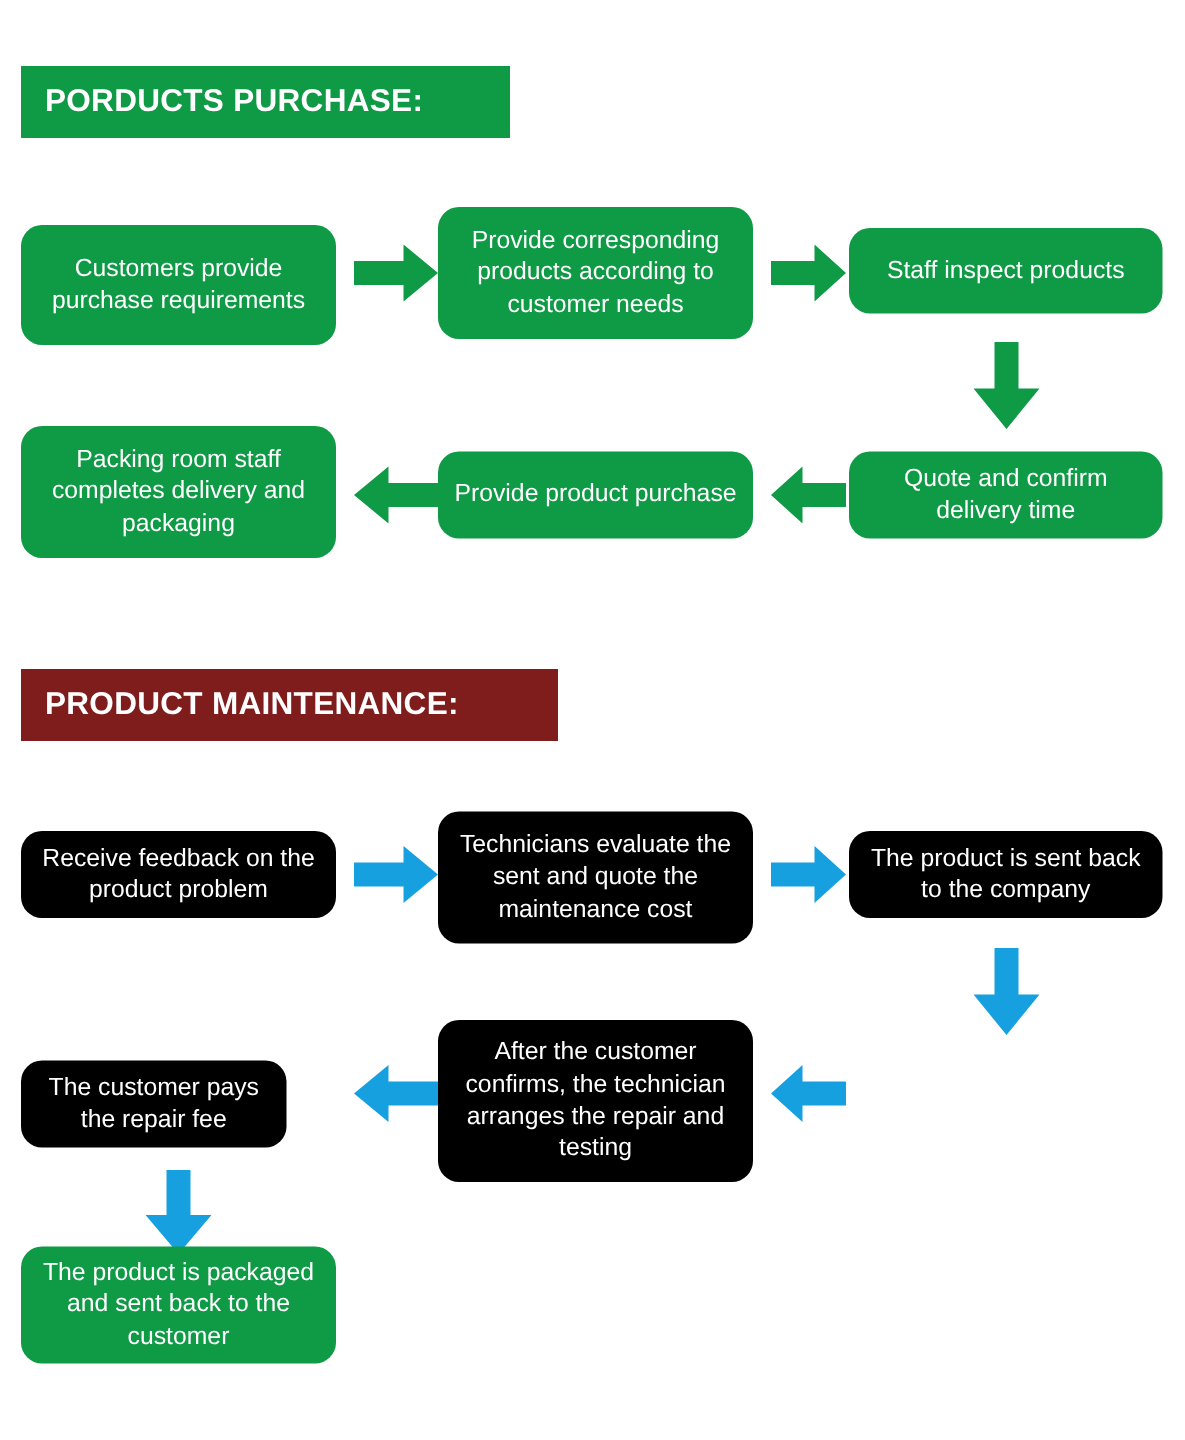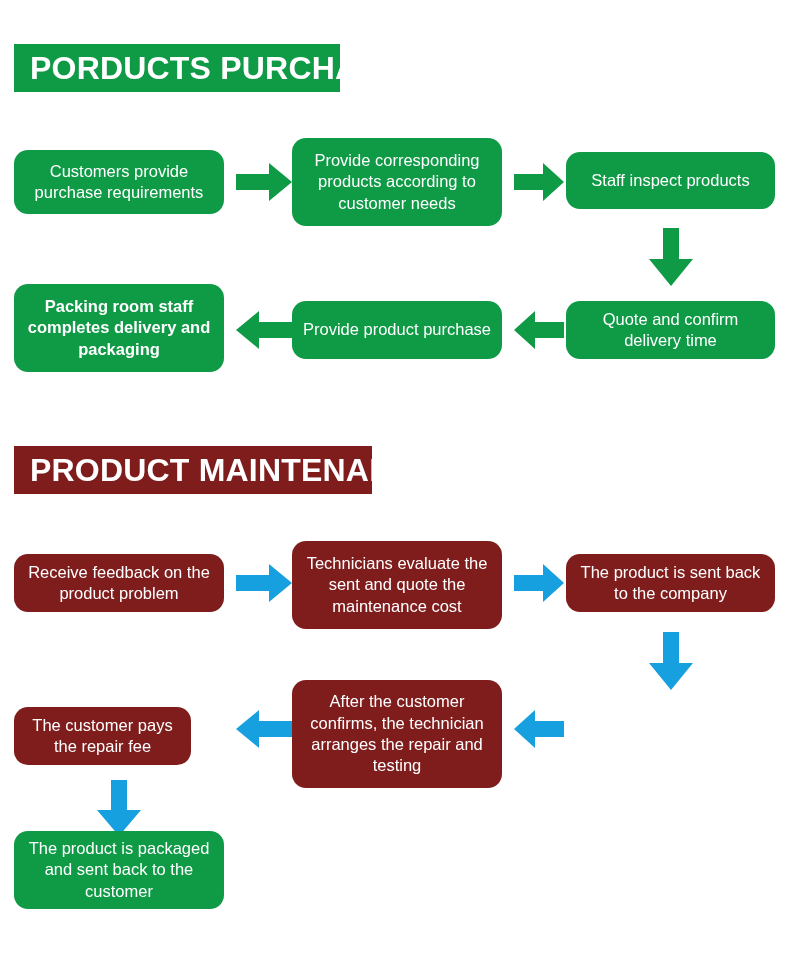--- a/index.html
+++ b/index.html
@@ -24,56 +24,56 @@
 
   
   .banner {
     position: absolute;
     display: flex;
     align-items: center;
     box-sizing: border-box;
     padding-left: 16px;
     color: #ffffff;
     font-weight: bold;
-    font-size: 32px;
+    font-size: 21px;
     letter-spacing: 0.2px;
     white-space: nowrap;
   }
 
   
   .node {
     position: absolute;
     box-sizing: border-box;
     border-radius: 14px;
     color: #ffffff;
     display: flex;
     align-items: center;
     justify-content: center;
     text-align: center;
     font-size: 16.5px;
     line-height: 1.30;
     padding: 4px 8px;
   }
   .node.green { background: #0f9a46; }
-  .node.blue  { background: #7f1d1d; }
+  .node.blue  { background: #000000; }
 
   
   .arrow {
     position: absolute;
   }
   .arrow svg { display: block; width: 100%; height: 100%; }
 </style>
 </head>
 <body>
 
 <div class="canvas">
 
   <div class="banner" style="left:14px; top:44px; width:326px; height:48px; background:#0f9a46;">PORDUCTS PURCHASE:</div>
 
-  <div class="node green" style="left:14px; top:150px; width:210px; height:64px;">Customers provide purchase requirements</div>
+  <div class="node green" style="left:14px; top:150px; width:210px; height:80px;">Customers provide purchase requirements</div>
 
   <div class="arrow" style="left:236px; top:163px; width:56px; height:38px;">
     <svg viewBox="0 0 56 38" preserveAspectRatio="none">
       <polygon points="0,11 33,11 33,0 56,19 33,38 33,27 0,27" fill="#0f9a46"></polygon>
     </svg>
   </div>
 
   <div class="node green" style="left:292px; top:138px; width:210px; height:88px;">Provide corresponding products according to customer needs</div>
 
   <div class="arrow" style="left:514px; top:163px; width:50px; height:38px;">
@@ -99,21 +99,21 @@
   </div>
 
   <div class="node green" style="left:292px; top:301px; width:210px; height:58px;">Provide product purchase</div>
 
   <div class="arrow" style="left:236px; top:311px; width:56px; height:38px;">
     <svg viewBox="0 0 56 38" preserveAspectRatio="none">
       <polygon points="56,11 23,11 23,0 0,19 23,38 23,27 56,27" fill="#0f9a46"></polygon>
     </svg>
   </div>
 
-  <div class="node green" style="left:14px; top:284px; width:210px; height:88px;font-weight:bold;">Packing room staff completes delivery and packaging</div>
+  <div class="node green" style="left:14px; top:284px; width:210px; height:88px;">Packing room staff completes delivery and packaging</div>
 
   <div class="banner" style="left:14px; top:446px; width:358px; height:48px; background:#7f1d1d;">PRODUCT MAINTENANCE:</div>
 
   <div class="node blue" style="left:14px; top:554px; width:210px; height:58px;">Receive feedback on the product problem</div>
 
   <div class="arrow" style="left:236px; top:564px; width:56px; height:38px;">
     <svg viewBox="0 0 56 38" preserveAspectRatio="none">
       <polygon points="0,11 33,11 33,0 56,19 33,38 33,27 0,27" fill="#17a0df"></polygon>
     </svg>
   </div>

